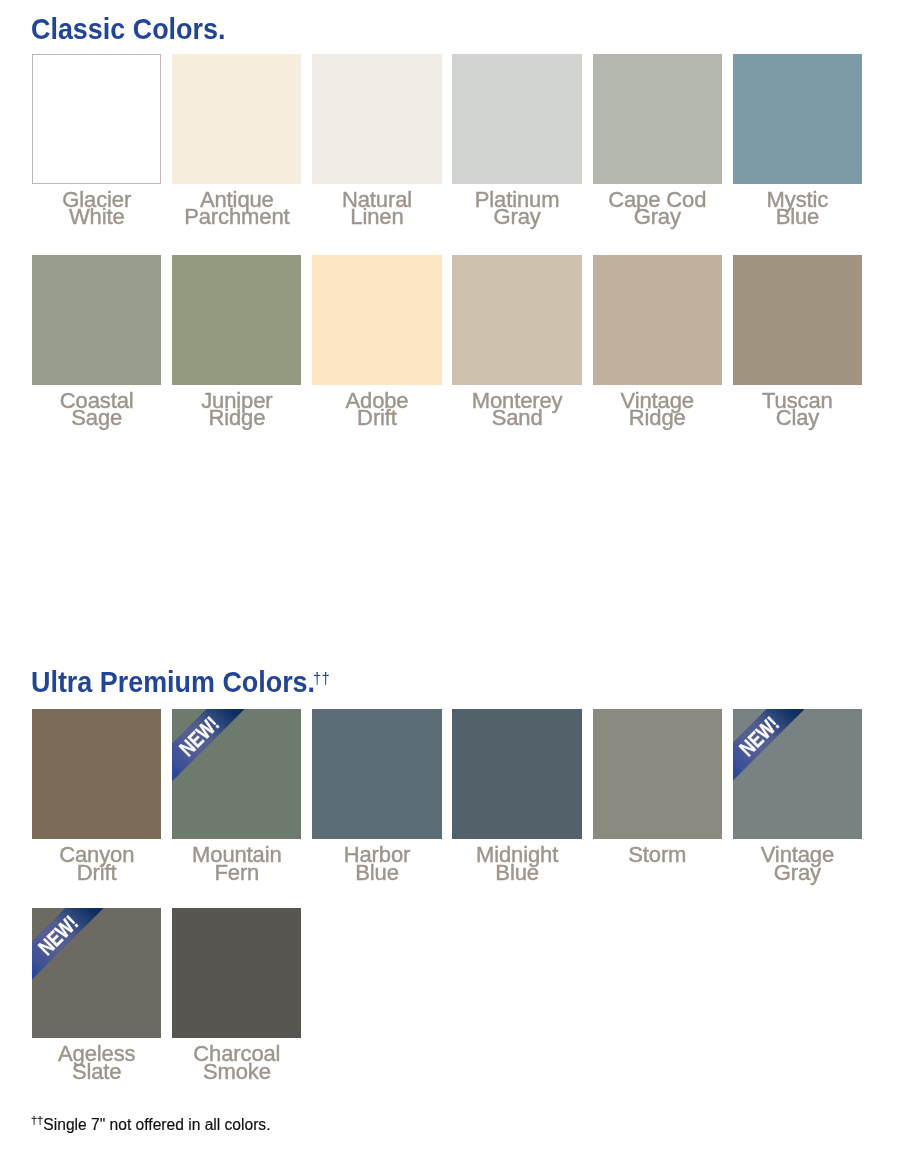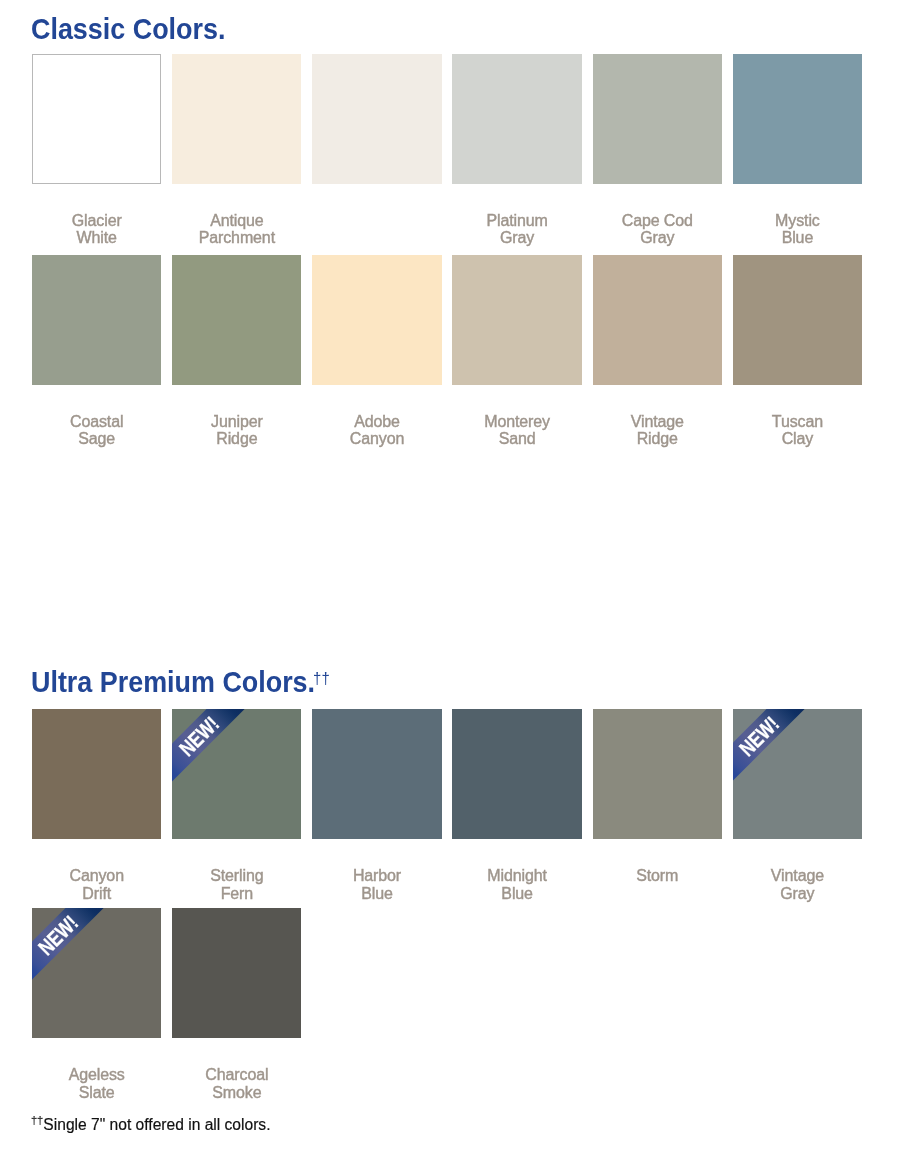--- a/index.html
+++ b/index.html
@@ -64,24 +64,24 @@
     position: relative;
     width: 129.3px;
     height: 130px;
     box-sizing: border-box;
     overflow: hidden;
   }
   .chip.outlined {
     border: 1px solid #b8b8b8;
   }
   .swatch-label {
-    margin-top: 28px;
+    margin-top: 7px;
     text-align: center;
     color: #9e958c;
-    font-size: 16px;
+    font-size: 22px;
     line-height: 17.9px;
     letter-spacing: -0.12px;
     padding-left: 0.12px;
     white-space: pre-line;
     -webkit-text-stroke: 0.42px #9e958c;
   }
 
   
   .ribbon {
     position: absolute;
@@ -151,20 +151,22 @@
         <div class="swatch-label">Glacier
 White</div>
       </div>
       <div class="swatch-cell">
         <div class="chip" style="background: rgb(247, 237, 222);"></div>
         <div class="swatch-label">Antique
 Parchment</div>
       </div>
       <div class="swatch-cell">
         <div class="chip" style="background: rgb(241, 236, 229);"></div>
+        <div class="swatch-label">Natural
+Linen</div>
       </div>
       <div class="swatch-cell">
         <div class="chip" style="background: rgb(210, 212, 208);"></div>
         <div class="swatch-label">Platinum
 Gray</div>
       </div>
       <div class="swatch-cell">
         <div class="chip" style="background: rgb(179, 183, 173);"></div>
         <div class="swatch-label">Cape Cod
 Gray</div>
@@ -180,21 +182,21 @@
 Sage</div>
       </div>
       <div class="swatch-cell">
         <div class="chip" style="background: rgb(146, 154, 128);"></div>
         <div class="swatch-label">Juniper
 Ridge</div>
       </div>
       <div class="swatch-cell">
         <div class="chip" style="background: rgb(252, 230, 195);"></div>
         <div class="swatch-label">Adobe
-Canyon</div>
+Drift</div>
       </div>
       <div class="swatch-cell">
         <div class="chip" style="background: rgb(206, 194, 174);"></div>
         <div class="swatch-label">Monterey
 Sand</div>
       </div>
       <div class="swatch-cell">
         <div class="chip" style="background: rgb(193, 176, 155);"></div>
         <div class="swatch-label">Vintage
 Ridge</div>
@@ -217,21 +219,21 @@
 Drift</div>
       </div>
       <div class="swatch-cell">
         <div class="chip" style="background: rgb(109, 122, 110);">
           <div class="ribbon">
             <div class="ribbon-band">
               <span>NEW!</span>
             </div>
           </div>
         </div>
-        <div class="swatch-label">Sterling
+        <div class="swatch-label">Mountain
 Fern</div>
       </div>
       <div class="swatch-cell">
         <div class="chip" style="background: rgb(92, 109, 120);"></div>
         <div class="swatch-label">Harbor
 Blue</div>
       </div>
       <div class="swatch-cell">
         <div class="chip" style="background: rgb(82, 97, 106);"></div>
         <div class="swatch-label">Midnight

